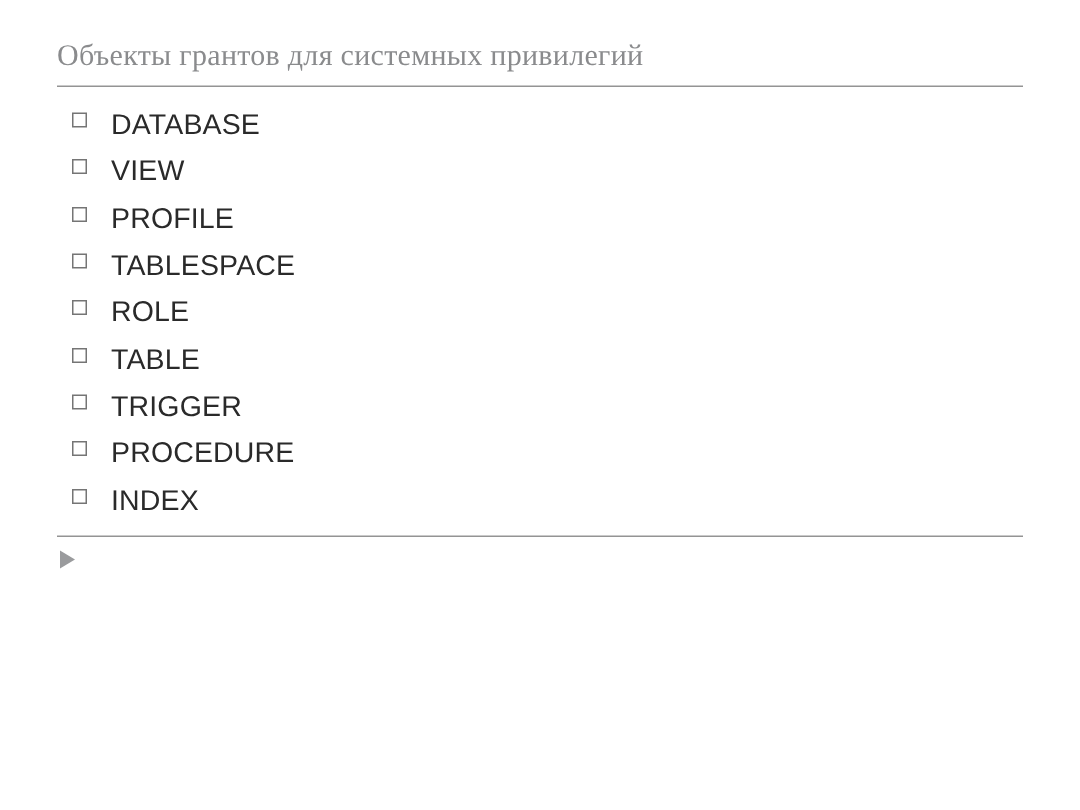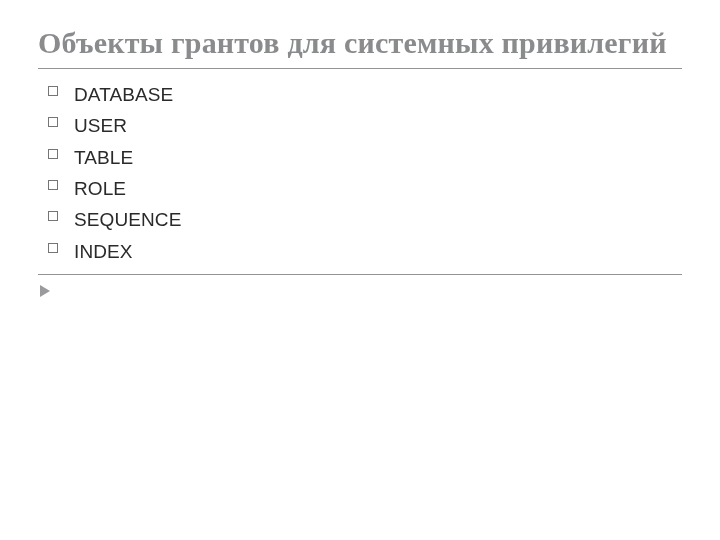--- a/index.html
+++ b/index.html
@@ -13,22 +13,22 @@
   }
   .slide {
     box-sizing: border-box;
     width: 720px;
     height: 540px;
     padding: 26px 38px 20px 38px;
     position: relative;
   }
   .title {
     font-family: Georgia, "Times New Roman", serif;
-    font-size: 30px;
-    font-weight: 700;
+    font-size: 20px;
+    font-weight: 400;
     color: #8a8b8d;
     margin: 0 0 6px 0;
     letter-spacing: 0.2px;
   }
   .rule-top {
     border: none;
     border-top: 1px solid #949494;
     margin: 8px 0 10px 0;
   }
   .list {
@@ -72,26 +72,27 @@
   }
 </style>
 </head>
 <body>
 
 <div class="slide">
   <h1 class="title">Объекты грантов для системных привилегий</h1>
   <hr class="rule-top">
   <ul class="list">
     <li><span class="bullet"></span><span>DATABASE</span></li>
-    <li><span class="bullet"></span><span>USER</span></li>
-    <li><span class="bullet"></span></li>
+    <li><span class="bullet"></span><span>VIEW</span></li>
+    <li><span class="bullet"></span><span>PROFILE</span></li>
+    <li><span class="bullet"></span><span>TABLESPACE</span></li>
+    <li><span class="bullet"></span><span>ROLE</span></li>
     <li><span class="bullet"></span><span>TABLE</span></li>
-    <li><span class="bullet"></span><span>ROLE</span></li>
-    <li><span class="bullet"></span></li>
-    <li><span class="bullet"></span><span>SEQUENCE</span></li>
+    <li><span class="bullet"></span><span>TRIGGER</span></li>
+    <li><span class="bullet"></span><span>PROCEDURE</span></li>
     <li><span class="bullet"></span></li>
     <li><span class="bullet"></span><span>INDEX</span></li>
   </ul>
   <hr class="rule-bottom">
   <div class="footer-marker">
     <span class="tri"></span>
   </div>
 </div>
 
 </body></html>

